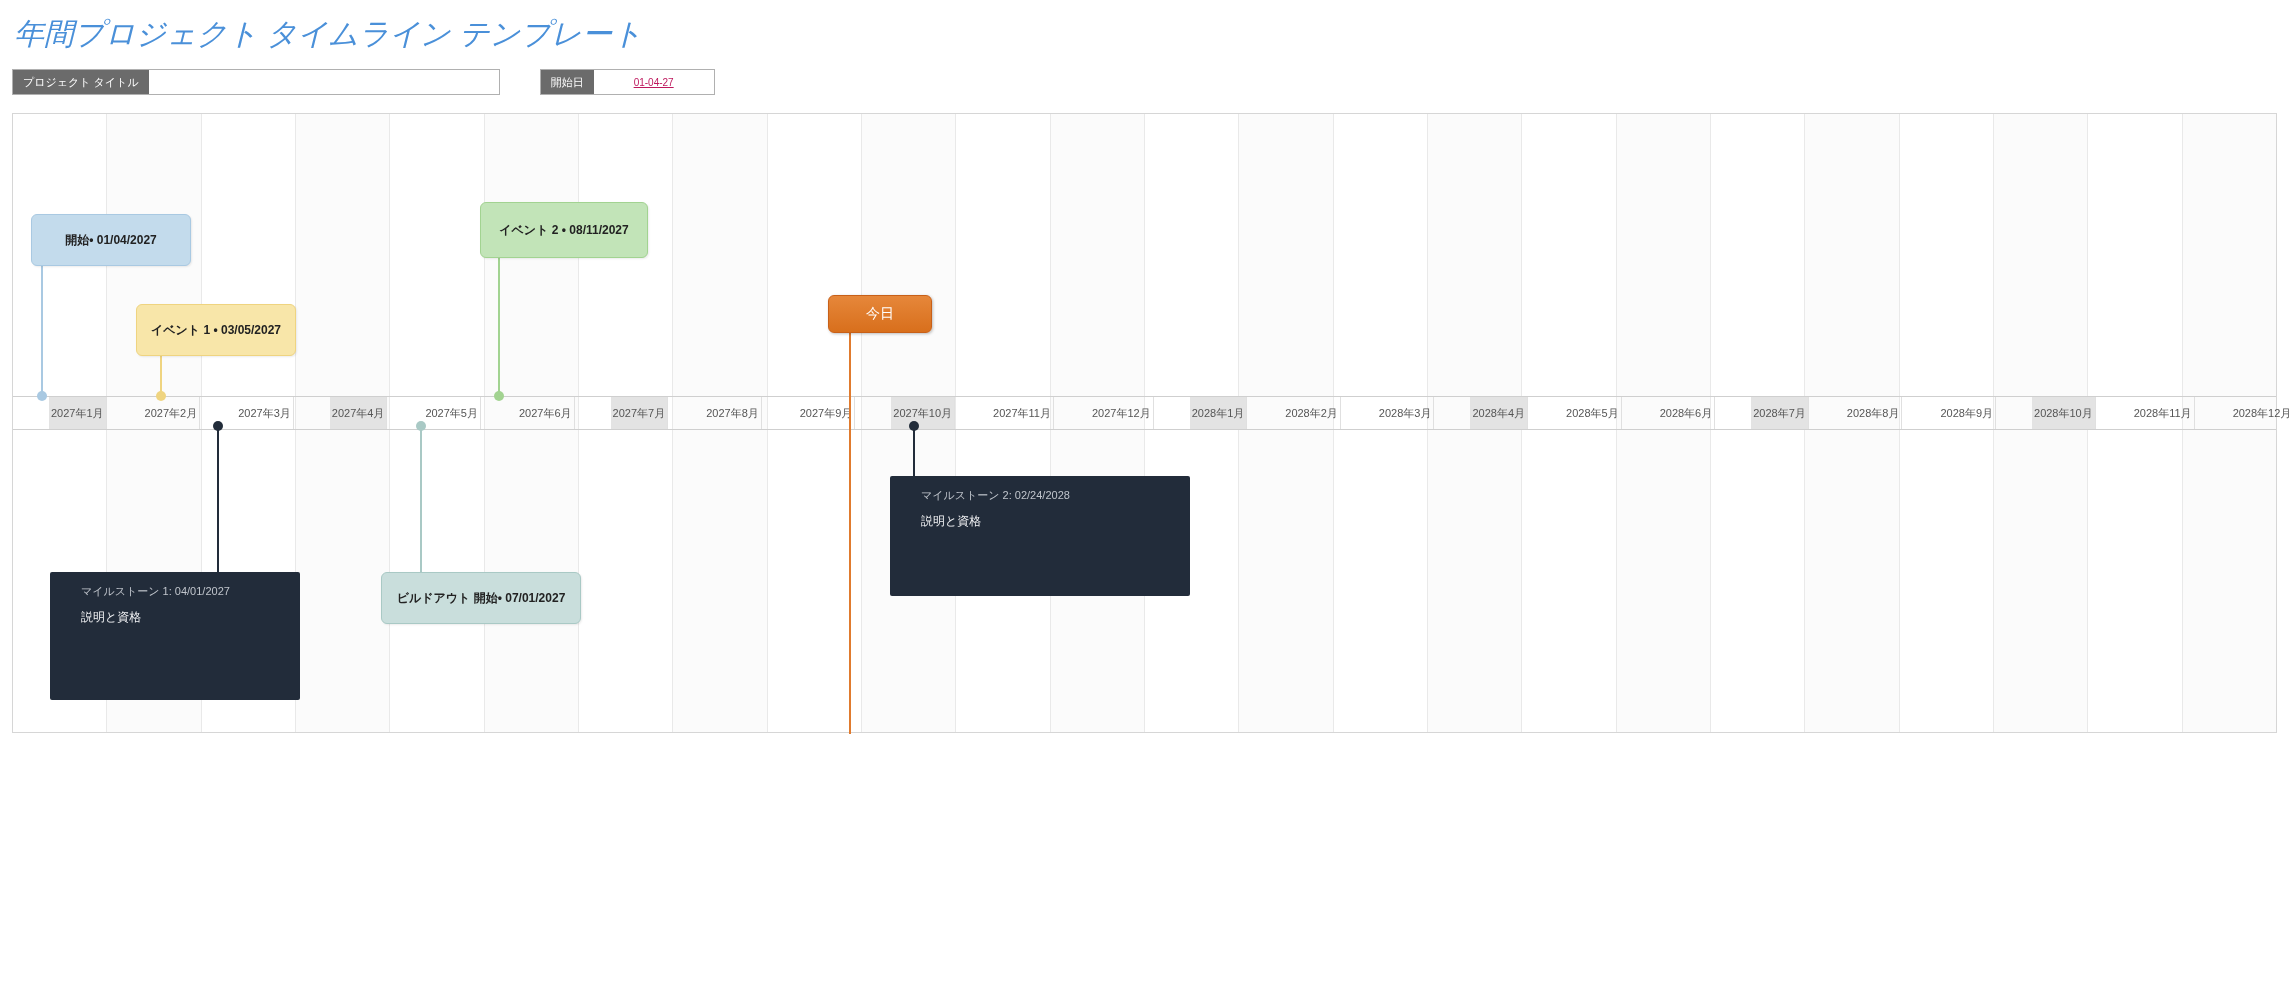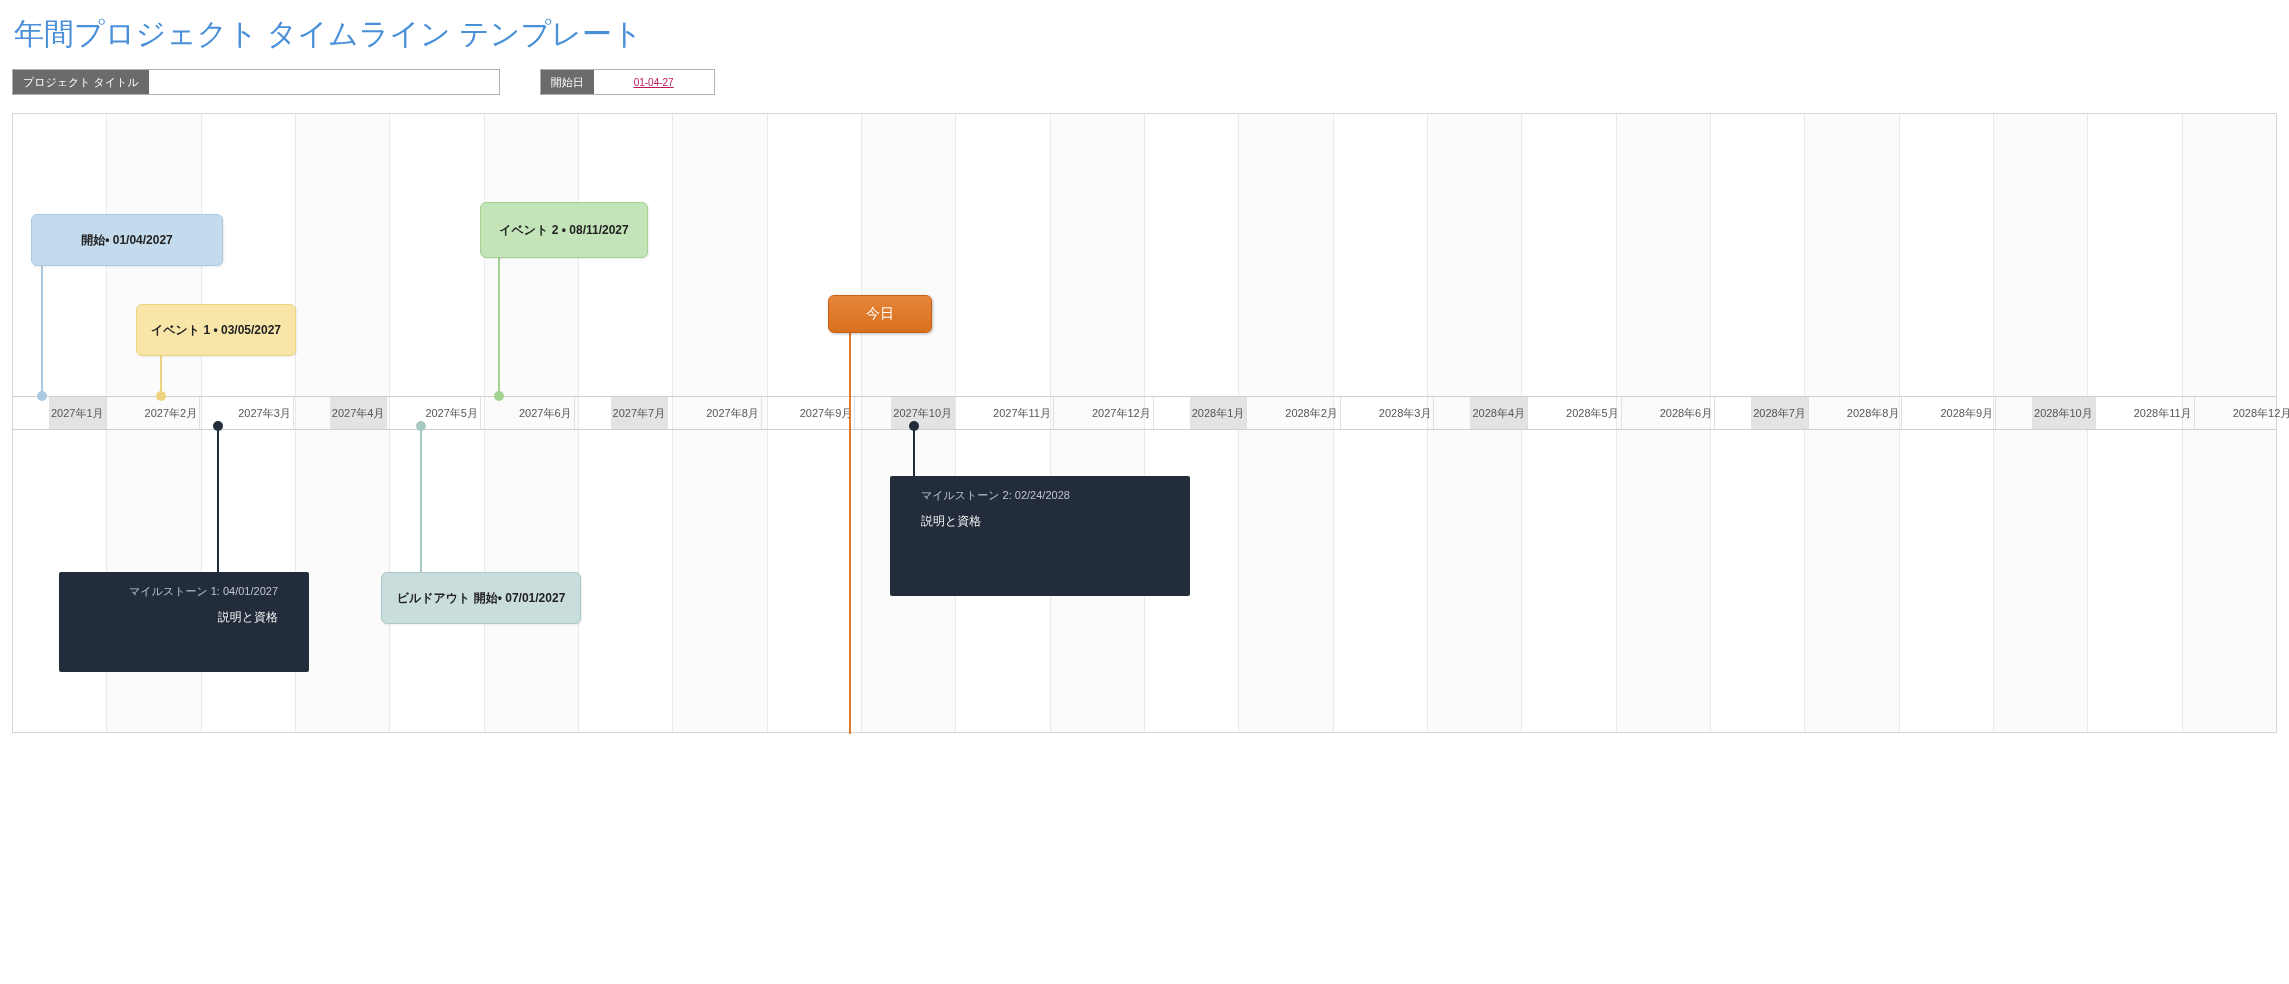--- a/index.html
+++ b/index.html
@@ -10,20 +10,21 @@
     width: 2289px;
   }
   .page {
     padding: 10px 12px 20px 12px;
   }
   .title {
     color: #4a90d9;
     font-size: 30px;
     font-weight: 500;
     margin: 4px 0 14px 2px;
+    font-style: italic;
   }
   .header-row {
     display: flex;
     gap: 40px;
     align-items: center;
     margin-bottom: 18px;
   }
   .field {
     display: flex;
     border: 1px solid #b0b0b0;
@@ -223,21 +224,21 @@
         <div class="axis-cell shade">2028年10月</div>
         <div class="axis-cell">2028年11月</div>
         <div class="axis-cell">2028年12月</div>
       </div>
 
     <div class="overlay">
 
       <div class="stem up blue" style="left:28px; top:150px; height:132px;">
           <div class="dot blue"></div>
         </div>
-      <div class="callout blue" style="left:18px; top:100px; width:192px; height:52px;">
+      <div class="callout blue" style="left:18px; top:100px; width:160px; height:52px;">
         <span>開始• 01/04/2027</span>
       </div>
 
       <div class="stem up yellow" style="left:147px; top:240px; height:42px;">
           <div class="dot yellow"></div>
         </div>
       <div class="callout yellow" style="left:123px; top:190px; width:160px; height:52px;text-align:right;">
         <span>イベント 1 • 03/05/2027</span>
       </div>
 
@@ -249,21 +250,21 @@
       </div>
 
       <div class="stem orange" style="left:836px; top:216px; height:404px;"></div>
       <div class="callout orange" style="left:815px; top:181px; width:104px; height:38px;">
         <span>今日</span>
       </div>
 
       <div class="stem down dark" style="left:204px; top:312px; height:146px;">
           <div class="dot dark"></div>
         </div>
-      <div class="milestone-box" style="left:46px; top:458px; width:250px; height:100px;text-align:right;">
+      <div class="milestone-box" style="left:37px; top:458px; width:250px; height:128px;">
         <div class="ms-title">マイルストーン 1: 04/01/2027</div>
         <div>説明と資格</div>
       </div>
 
       <div class="stem down teal" style="left:407px; top:312px; height:148px;">
           <div class="dot teal"></div>
         </div>
       <div class="callout teal" style="left:368px; top:458px; width:200px; height:52px;">
         <span>ビルドアウト 開始• 07/01/2027</span>
       </div>

